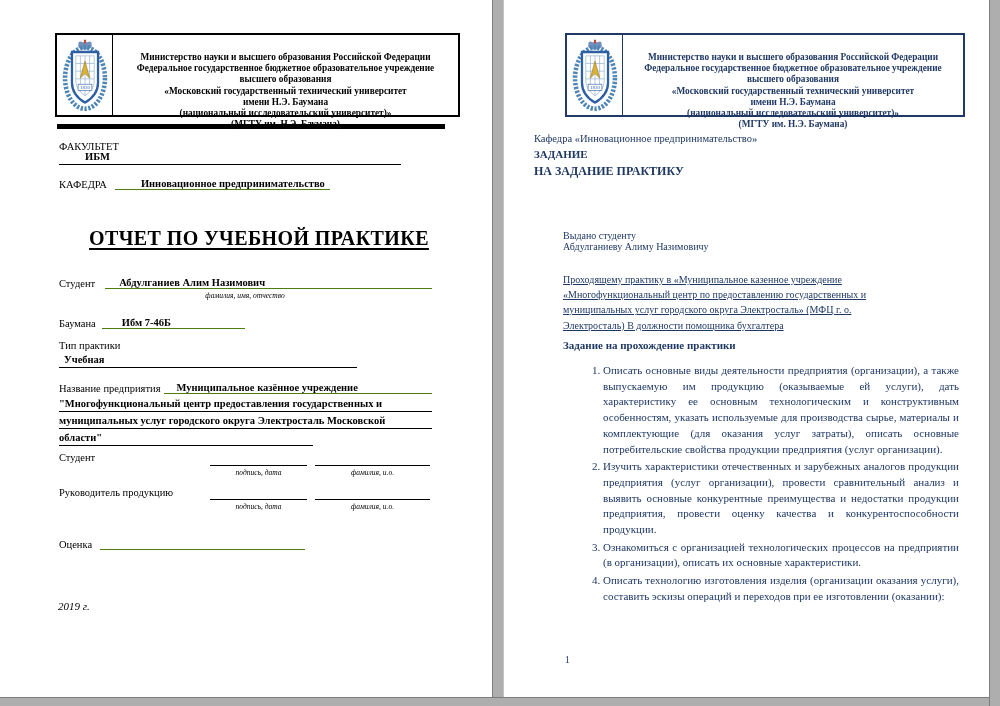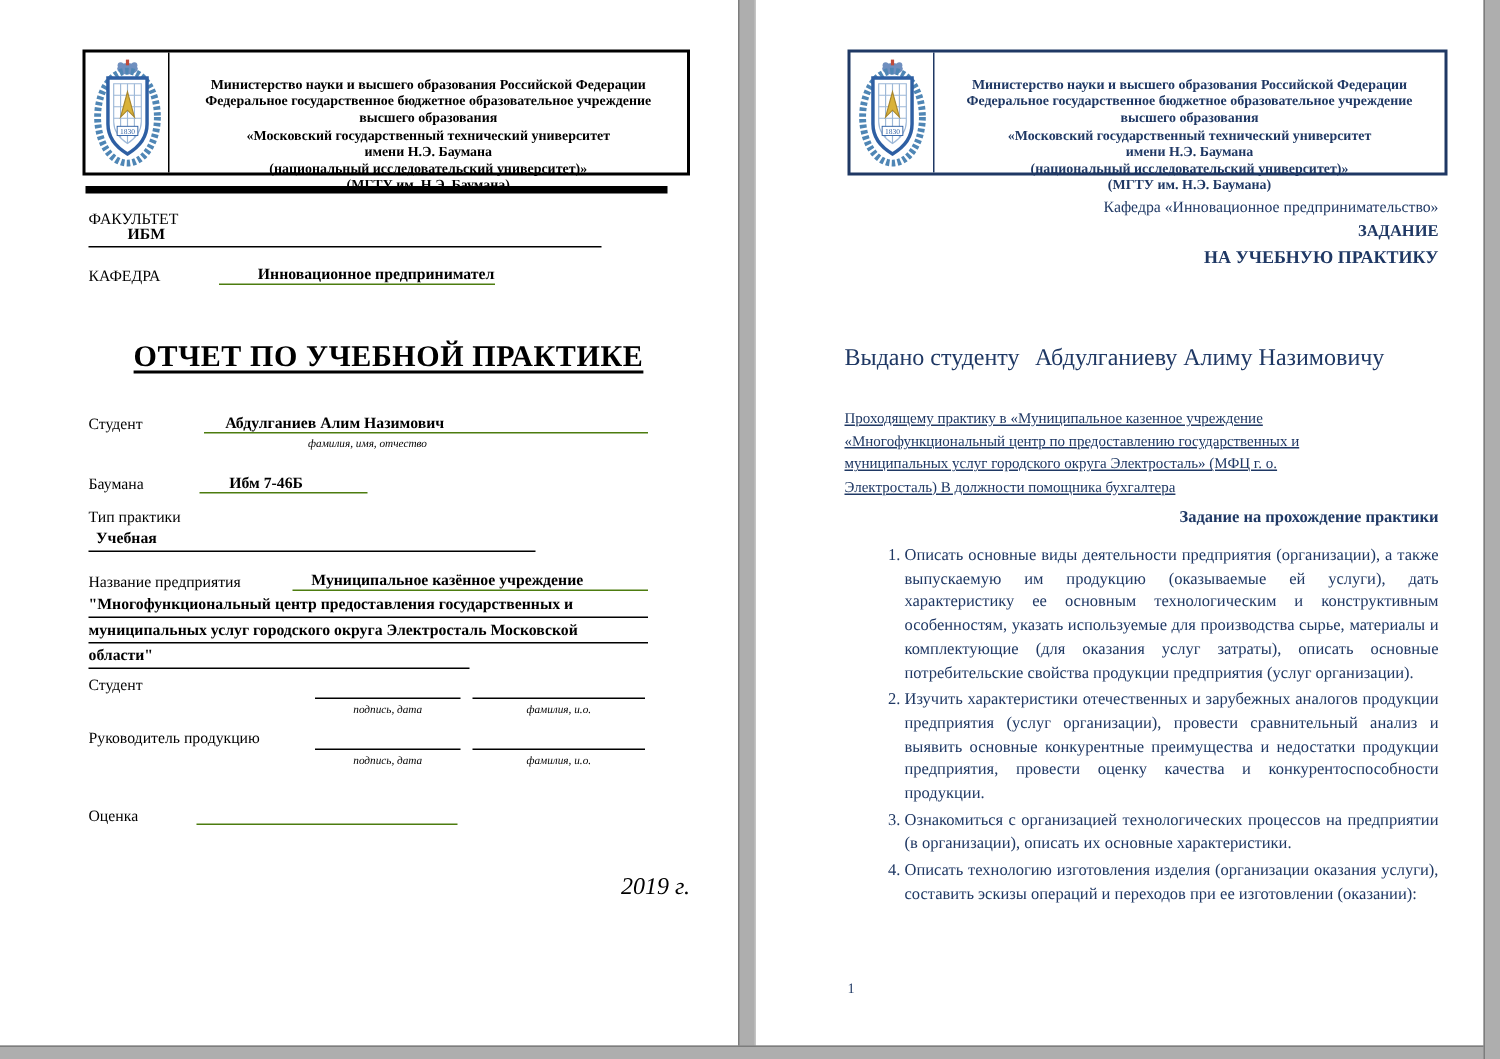--- a/index.html
+++ b/index.html
@@ -19,32 +19,32 @@
   
   .hdr{position:absolute;display:flex;border:2px solid #000;box-sizing:border-box;background:#fff;}
   .page-right .hdr{border-color:#1f3864;}
   .hdr .logo-cell{width:56px;border-right:1px solid #000;display:flex;align-items:center;justify-content:center;box-sizing:border-box;}
   .page-right .hdr .logo-cell{border-right-color:#1f3864;}
   .hdr .txt-cell{flex:1;text-align:center;font-weight:bold;font-size:9.3px;line-height:11.2px;padding:17px 3px;box-sizing:border-box;}
 
   .black-bar{position:absolute;background:#000;}
 
   .lbl-sm{font-size:10.5px;}
-  .frow{position:absolute;display:flex;font-size:10.5px;align-items:flex-end;gap:31px;}
+  .frow{position:absolute;display:flex;font-size:10.5px;align-items:flex-end;}
   .frow .lbl{white-space:nowrap;}
   .frow .fill{flex:1;border-bottom:1px solid #4d7c0f;font-weight:bold;white-space:nowrap;overflow:hidden;}
   .uline{position:absolute;border-bottom:1px solid #000;font-size:10.5px;font-weight:bold;white-space:nowrap;overflow:hidden;box-sizing:border-box;}
 
   .doc-title{position:absolute;text-align:center;font-weight:bold;font-size:20px;letter-spacing:0.4px;text-decoration:underline;text-underline-offset:3px;}
 
   .hint{position:absolute;font-style:italic;font-size:7.5px;text-align:center;}
   .sline{position:absolute;border-bottom:1px solid #000;}
 
-  .center-line{position:absolute;text-align:right;}
-  .kv{position:absolute;display:flex;font-size:16px;}
+  .center-line{position:absolute;text-align:left;}
+  .kv{position:absolute;display:flex;font-size:10px;flex-direction:column;}
   .kv .k{width:127px;flex:none;}
   .para{position:absolute;font-size:10px;line-height:15.2px;text-decoration:underline;}
   .tasks{position:absolute;margin:0;padding:0 0 0 22px;font-size:11px;}
   .tasks li{text-align:justify;line-height:15.7px;margin:0 0 2px 18px;padding:0;}
   .pagenum{position:absolute;font-size:9.5px;}
   .italic{font-style:italic;}
 </style>
 </head>
 <body>
 
@@ -126,21 +126,21 @@
   <div class="sline" style="left:210px;top:486px;width:97px;height:13px;"></div>
   <div class="sline" style="left:315px;top:486px;width:115px;height:13px;"></div>
   <div class="hint" style="left:210px;top:502px;width:97px;">подпись, дата</div>
   <div class="hint" style="left:315px;top:502px;width:115px;">фамилия, и.о.</div>
 
   <div class="frow" style="left:59px;top:536px;width:246px;height:14px;">
     <span class="lbl">Оценка</span>
     <span class="fill" style="margin-left:8px;"></span>
   </div>
 
-  <div class="center-line italic" style="left:58px;top:583px;width:402px;font-size:16px;">2019 г.</div>
+  <div class="center-line italic" style="left:58px;top:600px;width:402px;font-size:11px;">2019 г.</div>
 </div>
 
 <div class="page page-right">
 
   <div class="hdr" style="left:61px;top:33px;width:400px;height:84px;">
     <div class="logo-cell">
       <svg width="46" height="74" viewBox="0 0 60 96">
         <g fill="none">
           <ellipse cx="30" cy="10" rx="9" ry="5" fill="#6f8fbf"></ellipse>
           <circle cx="24" cy="7" r="2.6" fill="#6f8fbf"></circle>
@@ -162,21 +162,21 @@
       <div>высшего образования</div>
       <div>«Московский государственный технический университет</div>
       <div>имени Н.Э. Баумана</div>
       <div>(национальный исследовательский университет)»</div>
       <div>(МГТУ им. Н.Э. Баумана)</div>
     </div>
   </div>
 
   <div class="center-line" style="left:30px;top:133px;width:425px;font-size:10.5px;">Кафедра «Инновационное предпринимательство»</div>
   <div class="center-line" style="left:30px;top:148px;width:425px;font-size:11px;font-weight:bold;">ЗАДАНИЕ</div>
-  <div class="center-line" style="left:30px;top:164px;width:425px;font-size:12px;font-weight:bold;">НА УЧЕБНУЮ ПРАКТИКУ</div>
+  <div class="center-line" style="left:30px;top:164px;width:425px;font-size:12px;font-weight:bold;">НА ЗАДАНИЕ ПРАКТИКУ</div>
 
   <div class="kv" style="left:59px;top:230px;width:400px;">
     <span class="k">Выдано студенту</span>
     <span>Абдулганиеву Алиму Назимовичу</span>
   </div>
 
   <div class="para" style="left:59px;top:272px;width:345px;">Проходящему практику  в «Муниципальное казенное учреждение «Многофункциональный центр по предоставлению государственных и муниципальных услуг городского округа Электросталь» (МФЦ г. о. Электросталь) В должности помощника бухгалтера</div>
 
   <div class="center-line" style="left:59px;top:339px;width:396px;font-size:11px;font-weight:bold;">Задание на прохождение практики</div>
 

